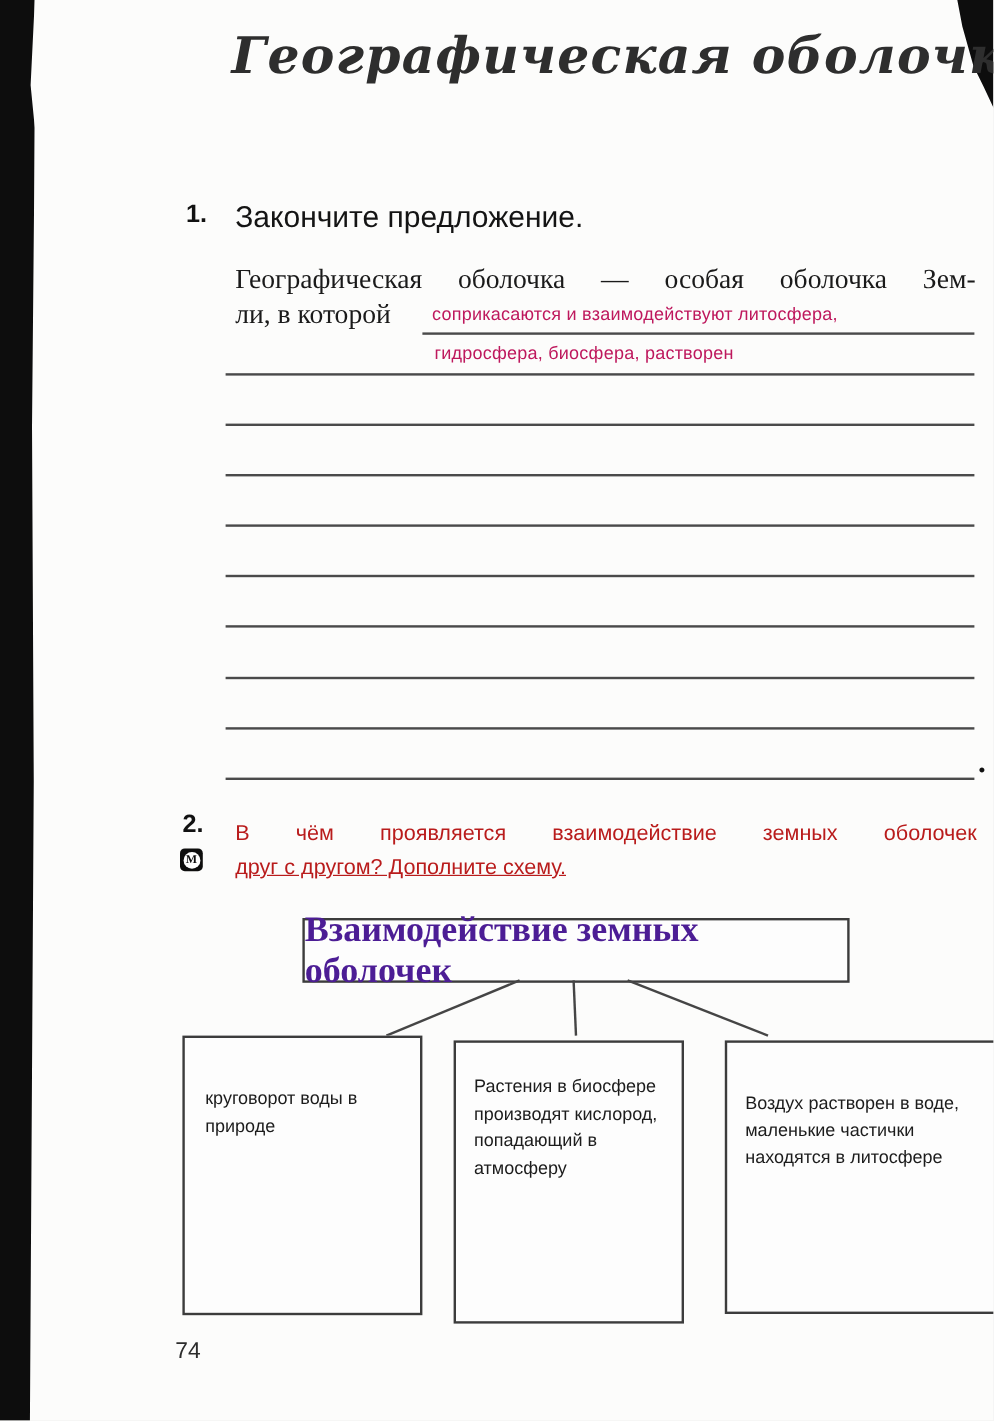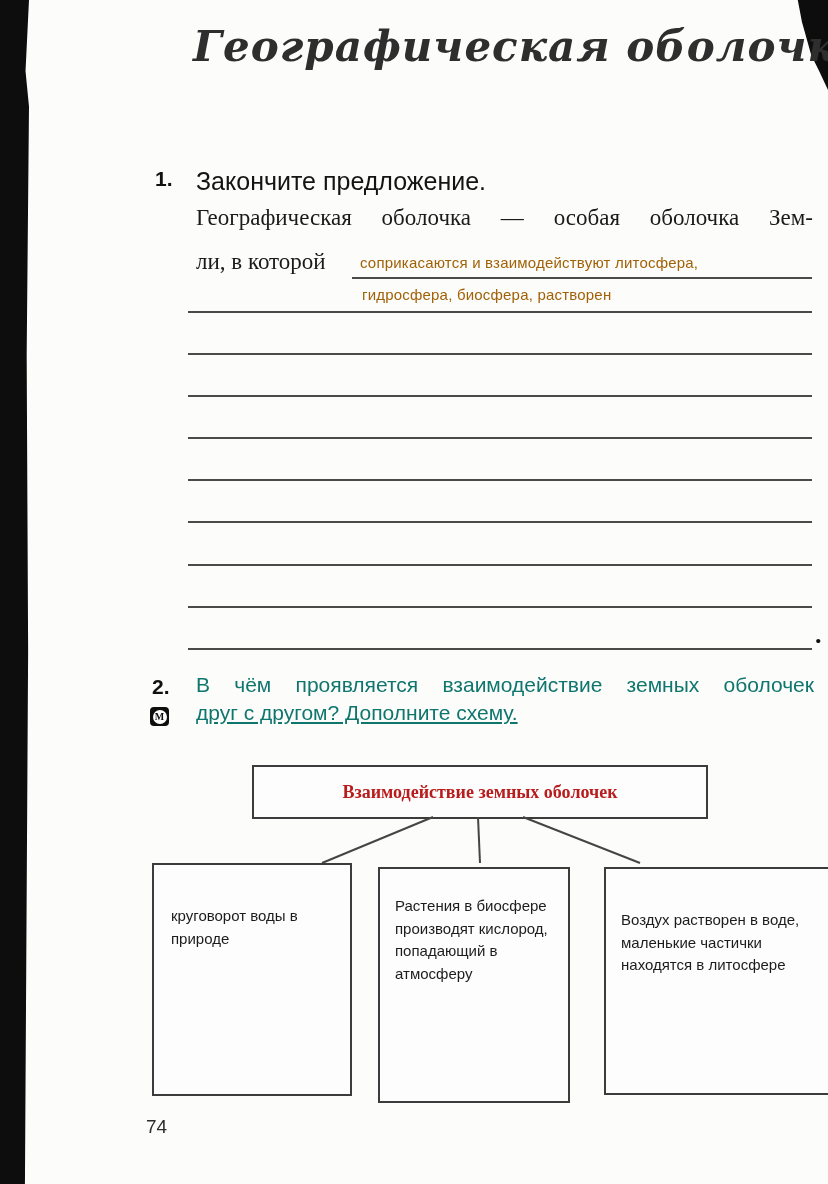--- a/index.html
+++ b/index.html
@@ -28,52 +28,52 @@
   .instruction{
     position:absolute;left:196px;font-size:25px;color:#141414;font-weight:500;
   }
   .serifline{
     position:absolute;left:196px;width:617px;
     font-family:"Liberation Serif",serif;font-size:23px;font-weight:500;color:#1a1a1a;
     text-align:justify;text-align-last:justify;
   }
   .serifline.nojust{text-align:right;text-align-last:left;width:auto;}
   .answer{
-    position:absolute;font-size:15px;font-weight:500;color:#a16207;letter-spacing:.2px;
+    position:absolute;font-size:15px;font-weight:500;color:#be185d;letter-spacing:.2px;
   }
   .hline{
     position:absolute;height:0;border-top:2px solid #4a4a4a;
   }
   .period{
     position:absolute;font-size:26px;font-weight:bold;color:#111;
     font-family:"Liberation Serif",serif;
   }
   .question{
-    position:absolute;left:196px;width:618px;font-size:21px;font-weight:500;color:#0f766e;
-    text-align:justify;text-align-last:justify;
+    position:absolute;left:196px;width:618px;font-size:18px;font-weight:500;color:#b91c1c;
+    text-align:justify;text-align-last:justify;margin-top:11px;
   }
   .question.last{text-align:left;text-align-last:left;text-decoration:underline;}
   .marker{
     position:absolute;left:150px;top:707px;width:19px;height:19px;background:#0e0e0e;
     border-radius:4px;display:flex;align-items:center;justify-content:center;
   }
   .marker .ring{
     width:14px;height:14px;border-radius:50%;background:#fff;
     display:flex;align-items:center;justify-content:center;
   }
   .marker .m{
     font-family:"Liberation Serif",serif;font-weight:bold;font-size:10px;color:#0e0e0e;line-height:1;
   }
   .rootbox{
     position:absolute;left:252px;top:765px;width:452px;height:50px;
     border:2px solid #3c3c3c;background:#fdfdfd;
     display:flex;align-items:center;justify-content:center;
   }
   .rootbox span{
-    font-family:"Liberation Serif",serif;font-weight:bold;font-size:18px;color:#b91c1c;
+    font-family:"Liberation Serif",serif;font-weight:bold;font-size:30px;color:#4c1d95;
   }
   svg.connectors{position:absolute;left:0;top:0;width:828px;height:1184px;pointer-events:none;}
   .childbox{
     position:absolute;border:2px solid #3c3c3c;background:#fdfdfd;
     font-size:15px;line-height:1.5;color:#1c1c1c;box-sizing:border-box;
   }
   .childbox.b1{left:152px;top:863px;width:200px;height:233px;padding:40px 16px 0 17px;}
   .childbox.b2{left:378px;top:867px;width:192px;height:236px;padding:26px 12px 0 15px;}
   .childbox.b3{left:604px;top:867px;width:237px;height:228px;padding:40px 12px 0 15px;}
   .pagenum{
@@ -86,21 +86,21 @@
 <div class="page">
 
   <div class="edge-left"></div>
   <div class="corner-tr"></div>
 
   <div class="title">Географическая оболочка</div>
 
   <div class="tasknum" style="left:155px;top:167px;">1.</div>
   <div class="instruction" style="top:167px;">Закончите предложение.</div>
 
-  <div class="serifline" style="top:205px;">Географическая оболочка — особая оболочка Зем-</div>
+  <div class="serifline" style="top:220px;">Географическая оболочка — особая оболочка Зем-</div>
   <div class="serifline nojust" style="top:249px;">ли, в которой</div>
 
   <div class="answer" style="left:360px;top:254px;">соприкасаются и взаимодействуют литосфера,</div>
   <div class="hline" style="left:352px;top:277px;width:460px;"></div>
 
   <div class="answer" style="left:362px;top:286px;">гидросфера, биосфера, растворен</div>
   <div class="hline" style="left:188px;top:311px;width:624px;"></div>
 
   <div class="hline" style="left:188px;top:353px;width:624px;"></div>
   <div class="hline" style="left:188px;top:395px;width:624px;"></div>

